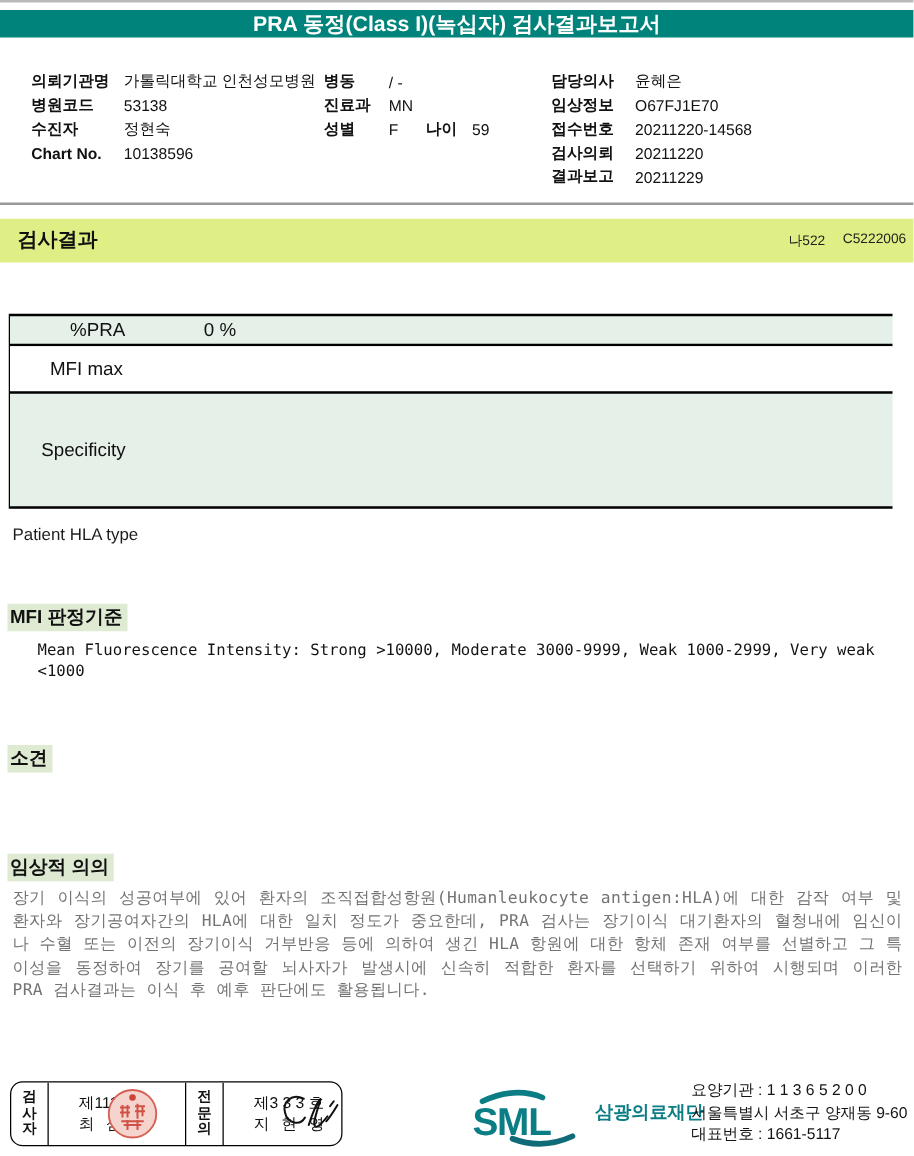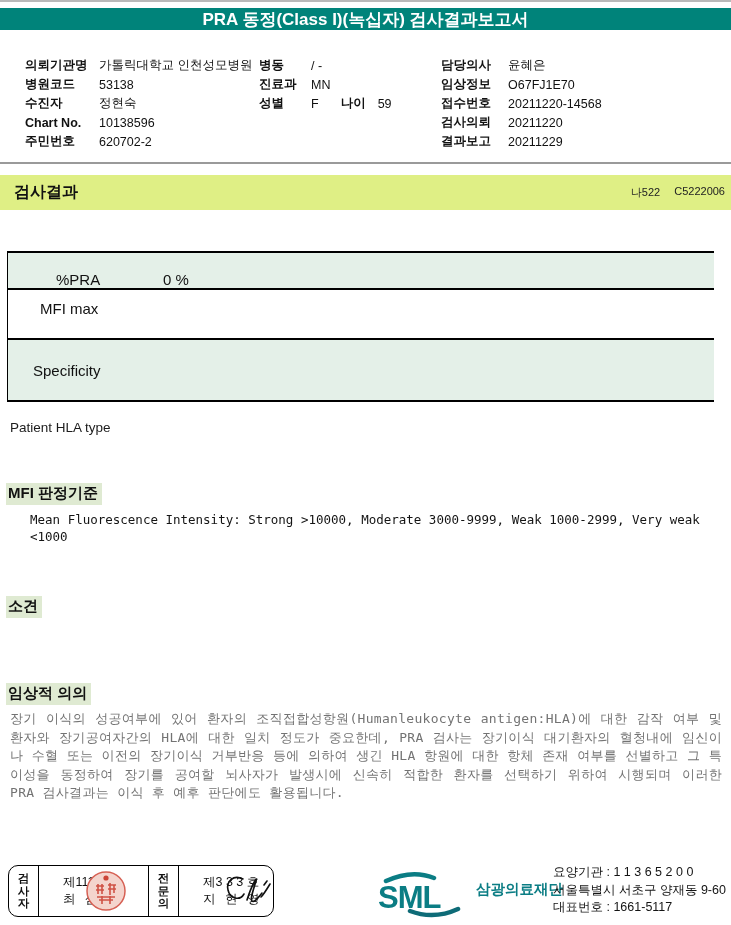--- a/index.html
+++ b/index.html
@@ -23,23 +23,23 @@
   .divider{position:absolute;left:0;top:162px;width:731px;height:2px;background:#9a9a9a;}
   
   .result-bar{position:absolute;left:0;top:175px;width:731px;height:35px;background:#dfef85;
               display:flex;align-items:center;}
   .rb-title{font-weight:bold;font-size:16px;margin-left:14px;}
   .rb-codes{margin-left:auto;margin-right:6px;font-size:11px;display:flex;gap:14px;color:#222;}
   
   .rtable{position:absolute;left:7px;top:251px;width:706px;border-left:1px solid #000;}
   .trow{display:flex;align-items:center;font-size:15px;box-sizing:border-box;}
   .trow-green{background:#e4f0e8;}
-  .trow1{height:39px;border-top:2px solid #000;border-bottom:2px solid #000;align-items:flex-end;}
+  .trow1{height:26px;border-top:2px solid #000;border-bottom:2px solid #000;}
   .trow2{height:36px;background:#fff;}
-  .trow3{height:64px;border-top:2px solid #000;border-bottom:2px solid #000;margin-top:12px;}
+  .trow3{height:94px;border-top:2px solid #000;border-bottom:2px solid #000;}
   .tl1{margin-left:48px;width:107px;}
   .tl2{margin-left:32px;}
   .tl3{margin-left:25px;}
   .hla{position:absolute;left:10px;top:420px;font-size:13.5px;color:#1c1c1c;}
   
   .sec-h{display:inline-block;background:#dfead2;font-weight:bold;font-size:15px;padding:1px 4px 2px 2px;}
   .mfi{position:absolute;left:6px;top:483px;width:720px;}
   .mono-body{margin:6px 0 0 24px;width:676px;font-family:"DejaVu Sans Mono","Liberation Mono",monospace;
              font-size:12.5px;line-height:17px;color:#141414;}
   .opinion{position:absolute;left:6px;top:596px;}
@@ -82,24 +82,20 @@
         <span class="ival">53138</span>
       </div>
       <div class="irow">
         <span class="ilabel">수진자</span>
         <span class="ival">정현숙</span>
       </div>
       <div class="irow">
         <span class="ilabel">Chart No.</span>
         <span class="ival">10138596</span>
       </div>
-      <div class="irow">
-        <span class="ilabel">주민번호</span>
-        <span class="ival">620702-2</span>
-      </div>
     </div>
     <div class="col col2">
       <div class="irow">
         <span class="ilabel">병동</span>
         <span class="ival">/ -</span>
       </div>
       <div class="irow">
         <span class="ilabel">진료과</span>
         <span class="ival">MN</span>
       </div>

